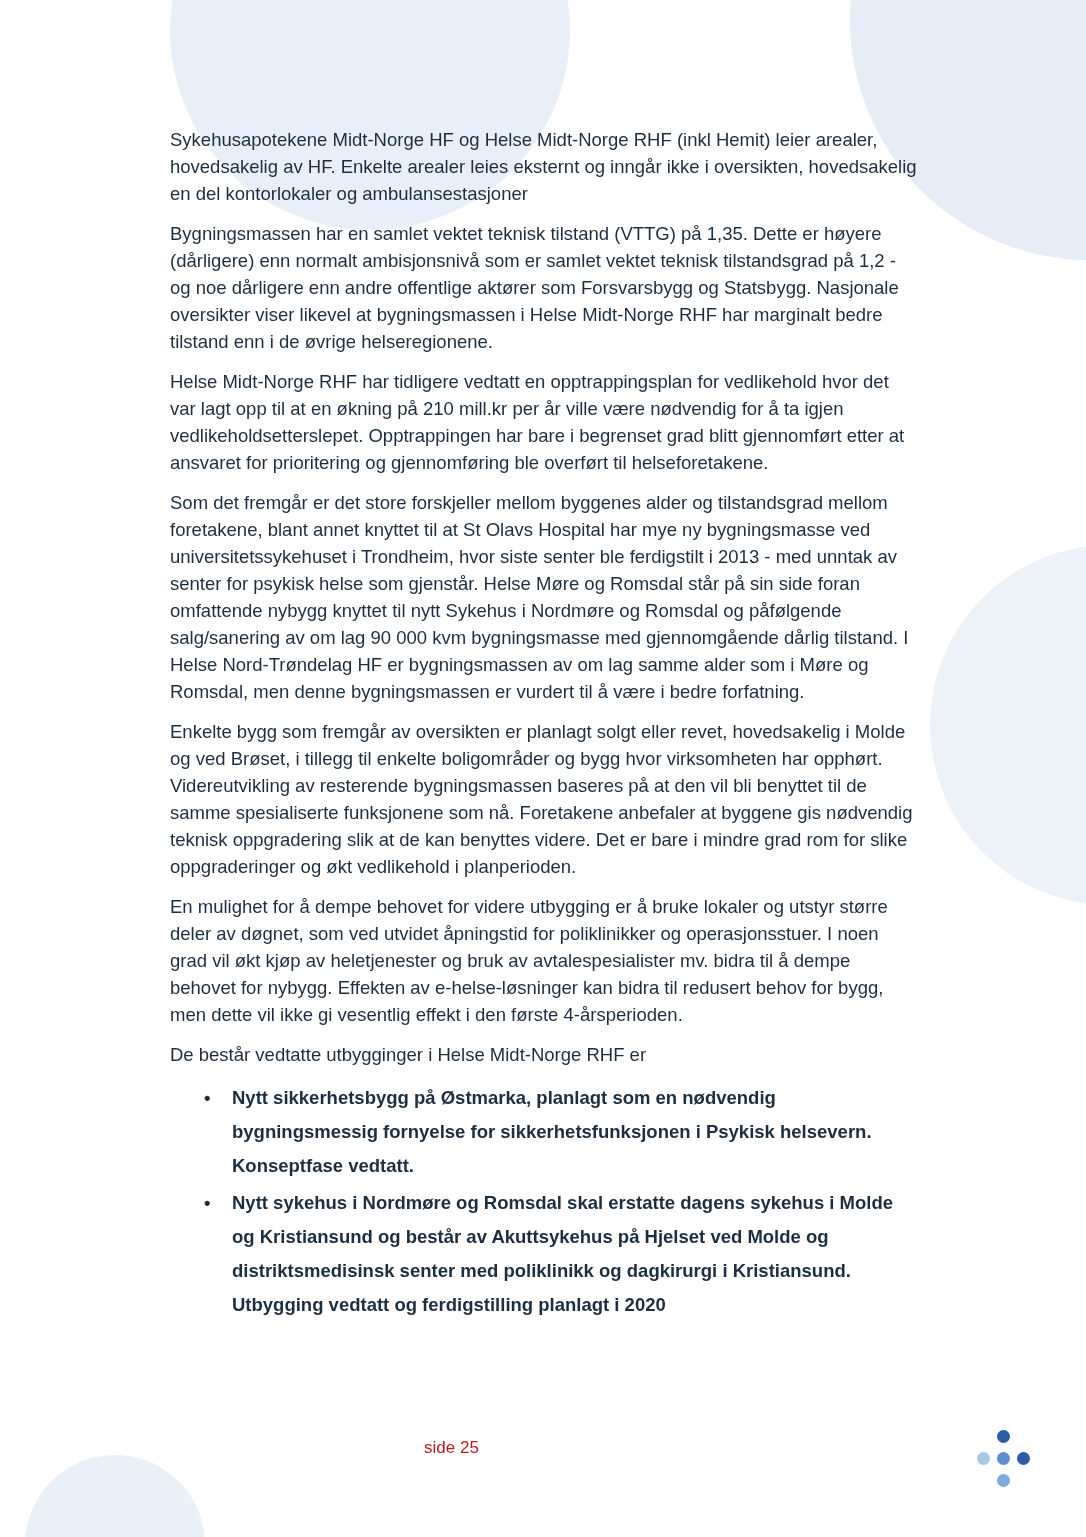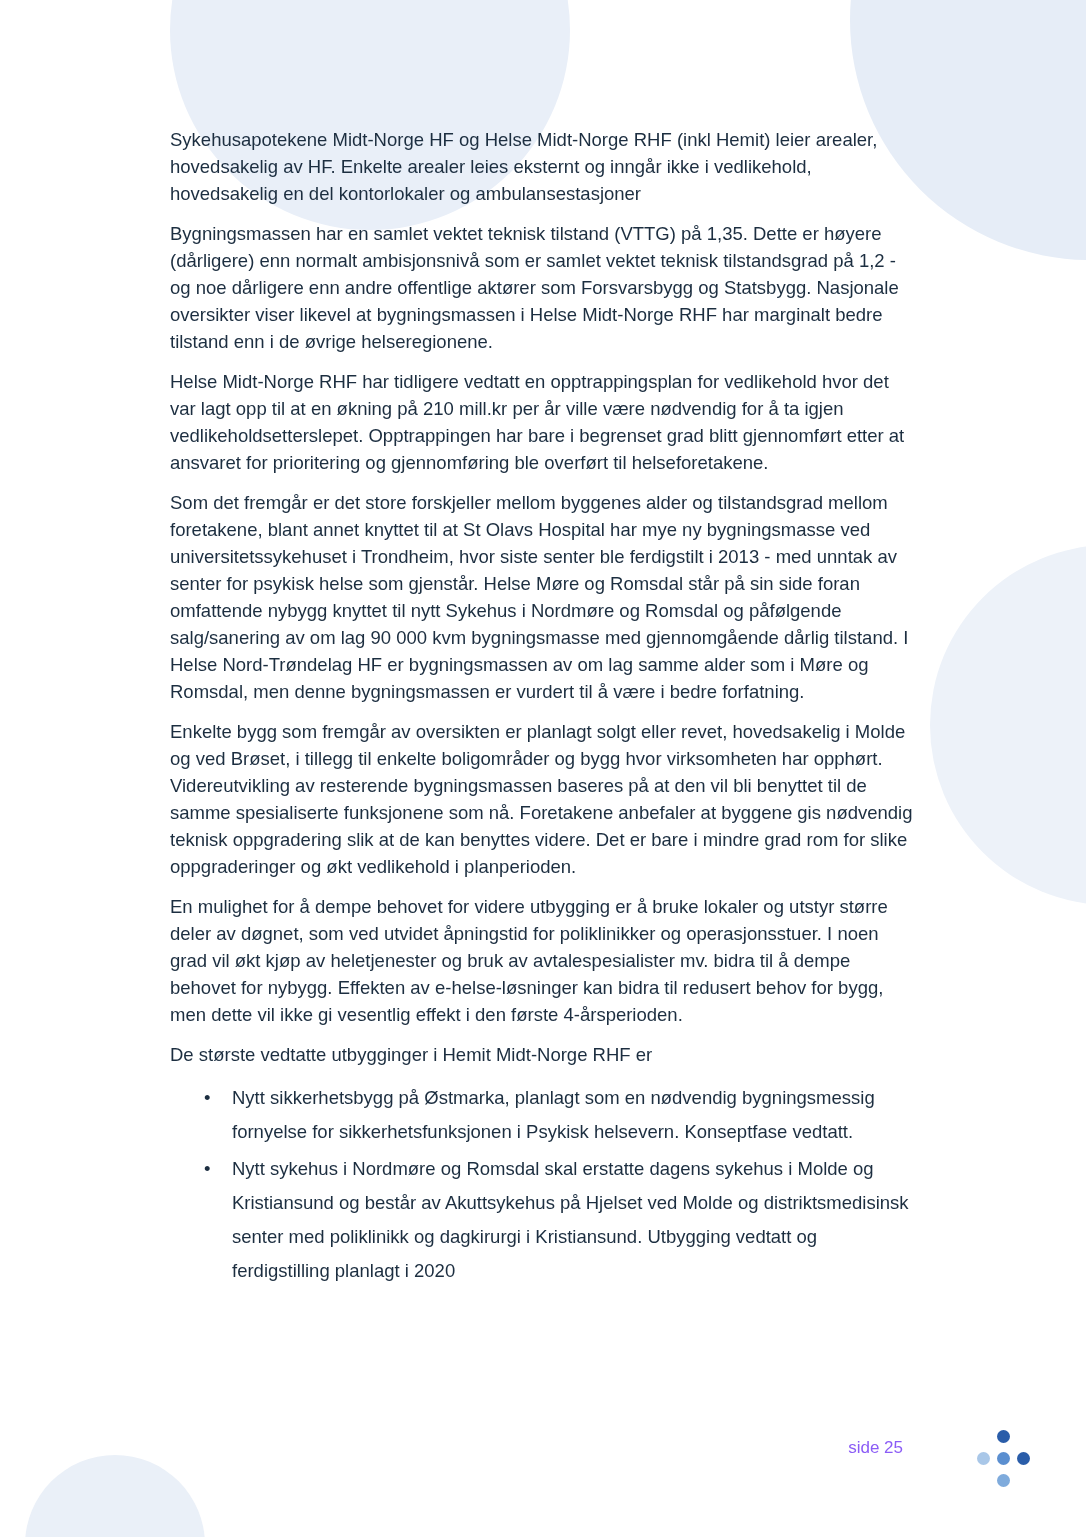--- a/index.html
+++ b/index.html
@@ -33,42 +33,43 @@
     font-size: 18.5px;
     line-height: 27px;
   }
   .content p {
     margin: 0 0 13px 0;
   }
   ul.bullets {
     margin: 2px 0 0 0;
     padding: 0;
     list-style: none;
+    font-weight: bold;
   }
   ul.bullets li {
     position: relative;
     padding-left: 62px;
     line-height: 34px;
     margin-bottom: 3px;
   }
   ul.bullets li::before {
     content: "\2022";
     position: absolute;
     left: 34px;
     top: 0;
   }
   .footer {
     position: absolute;
     top: 1437px;
     left: 0;
     width: 903px;
-    text-align: right;
+    text-align: center;
     font-size: 17px;
     line-height: 22px;
-    color: #8b5cf6;
+    color: #b91c1c;
   }
   .logo {
     position: absolute;
     left: 975px;
     top: 1428px;
     width: 60px;
     height: 64px;
   }
   .logo .dot {
     position: absolute;
@@ -86,27 +87,27 @@
 <body>
 
 <div class="page">
 
   <div class="circle circle-top-left"></div>
   <div class="circle circle-top-right"></div>
   <div class="circle circle-right-mid"></div>
   <div class="circle circle-bottom-left"></div>
 
   <main class="content">
-    <p>Sykehusapotekene Midt-Norge HF og Helse Midt-Norge RHF (inkl Hemit) leier arealer, hovedsakelig av HF. Enkelte arealer leies eksternt og inngår ikke i vedlikehold, hovedsakelig en del kontorlokaler og ambulansestasjoner</p>
+    <p>Sykehusapotekene Midt-Norge HF og Helse Midt-Norge RHF (inkl Hemit) leier arealer, hovedsakelig av HF. Enkelte arealer leies eksternt og inngår ikke i oversikten, hovedsakelig en del kontorlokaler og ambulansestasjoner</p>
     <p>Bygningsmassen har en samlet vektet teknisk tilstand (VTTG) på 1,35. Dette er høyere (dårligere) enn normalt ambisjonsnivå som er samlet vektet teknisk tilstandsgrad på 1,2 - og noe dårligere enn andre offentlige aktører som Forsvarsbygg og Statsbygg. Nasjonale oversikter viser likevel at bygningsmassen i Helse Midt-Norge RHF har marginalt bedre tilstand enn i de øvrige helseregionene.</p>
     <p>Helse Midt-Norge RHF har tidligere vedtatt en opptrappingsplan for vedlikehold hvor det var lagt opp til at en økning på 210 mill.kr per år ville være nødvendig for å ta igjen vedlikeholdsetterslepet. Opptrappingen har bare i begrenset grad blitt gjennomført etter at ansvaret for prioritering og gjennomføring ble overført til helseforetakene.</p>
     <p>Som det fremgår er det store forskjeller mellom byggenes alder og tilstandsgrad mellom foretakene, blant annet knyttet til at St Olavs Hospital har mye ny bygningsmasse ved universitetssykehuset i Trondheim, hvor siste senter ble ferdigstilt i 2013 - med unntak av senter for psykisk helse som gjenstår. Helse Møre og Romsdal står på sin side foran omfattende nybygg knyttet til nytt Sykehus i Nordmøre og Romsdal og påfølgende salg/sanering av om lag 90 000 kvm bygningsmasse med gjennomgående dårlig tilstand. I Helse Nord-Trøndelag HF er bygningsmassen av om lag samme alder som i Møre og Romsdal, men denne bygningsmassen er vurdert til å være i bedre forfatning.</p>
     <p>Enkelte bygg som fremgår av oversikten er planlagt solgt eller revet, hovedsakelig i Molde og ved Brøset, i tillegg til enkelte boligområder og bygg hvor virksomheten har opphørt. Videreutvikling av resterende bygningsmassen baseres på at den vil bli benyttet til de samme spesialiserte funksjonene som nå. Foretakene anbefaler at byggene gis nødvendig teknisk oppgradering slik at de kan benyttes videre. Det er bare i mindre grad rom for slike oppgraderinger og økt vedlikehold i planperioden.</p>
     <p>En mulighet for å dempe behovet for videre utbygging er å bruke lokaler og utstyr større deler av døgnet, som ved utvidet åpningstid for poliklinikker og operasjonsstuer. I noen grad vil økt kjøp av heletjenester og bruk av avtalespesialister mv. bidra til å dempe behovet for nybygg. Effekten av e-helse-løsninger kan bidra til redusert behov for bygg, men dette vil ikke gi vesentlig effekt i den første 4-årsperioden.</p>
-    <p>De største vedtatte utbygginger i Hemit Midt-Norge RHF er</p>
+    <p>De består vedtatte utbygginger i Helse Midt-Norge RHF er</p>
 
     <ul class="bullets">
       <li>Nytt sikkerhetsbygg på Østmarka, planlagt som en nødvendig bygningsmessig fornyelse for sikkerhetsfunksjonen i Psykisk helsevern. Konseptfase vedtatt.</li>
       <li>Nytt sykehus i Nordmøre og Romsdal skal erstatte dagens sykehus i Molde og Kristiansund og består av Akuttsykehus på Hjelset ved Molde og distriktsmedisinsk senter med poliklinikk og dagkirurgi i Kristiansund. Utbygging vedtatt og ferdigstilling planlagt i 2020</li>
     </ul>
   </main>
 
   <div class="footer">side 25</div>
 
   <div class="logo">

